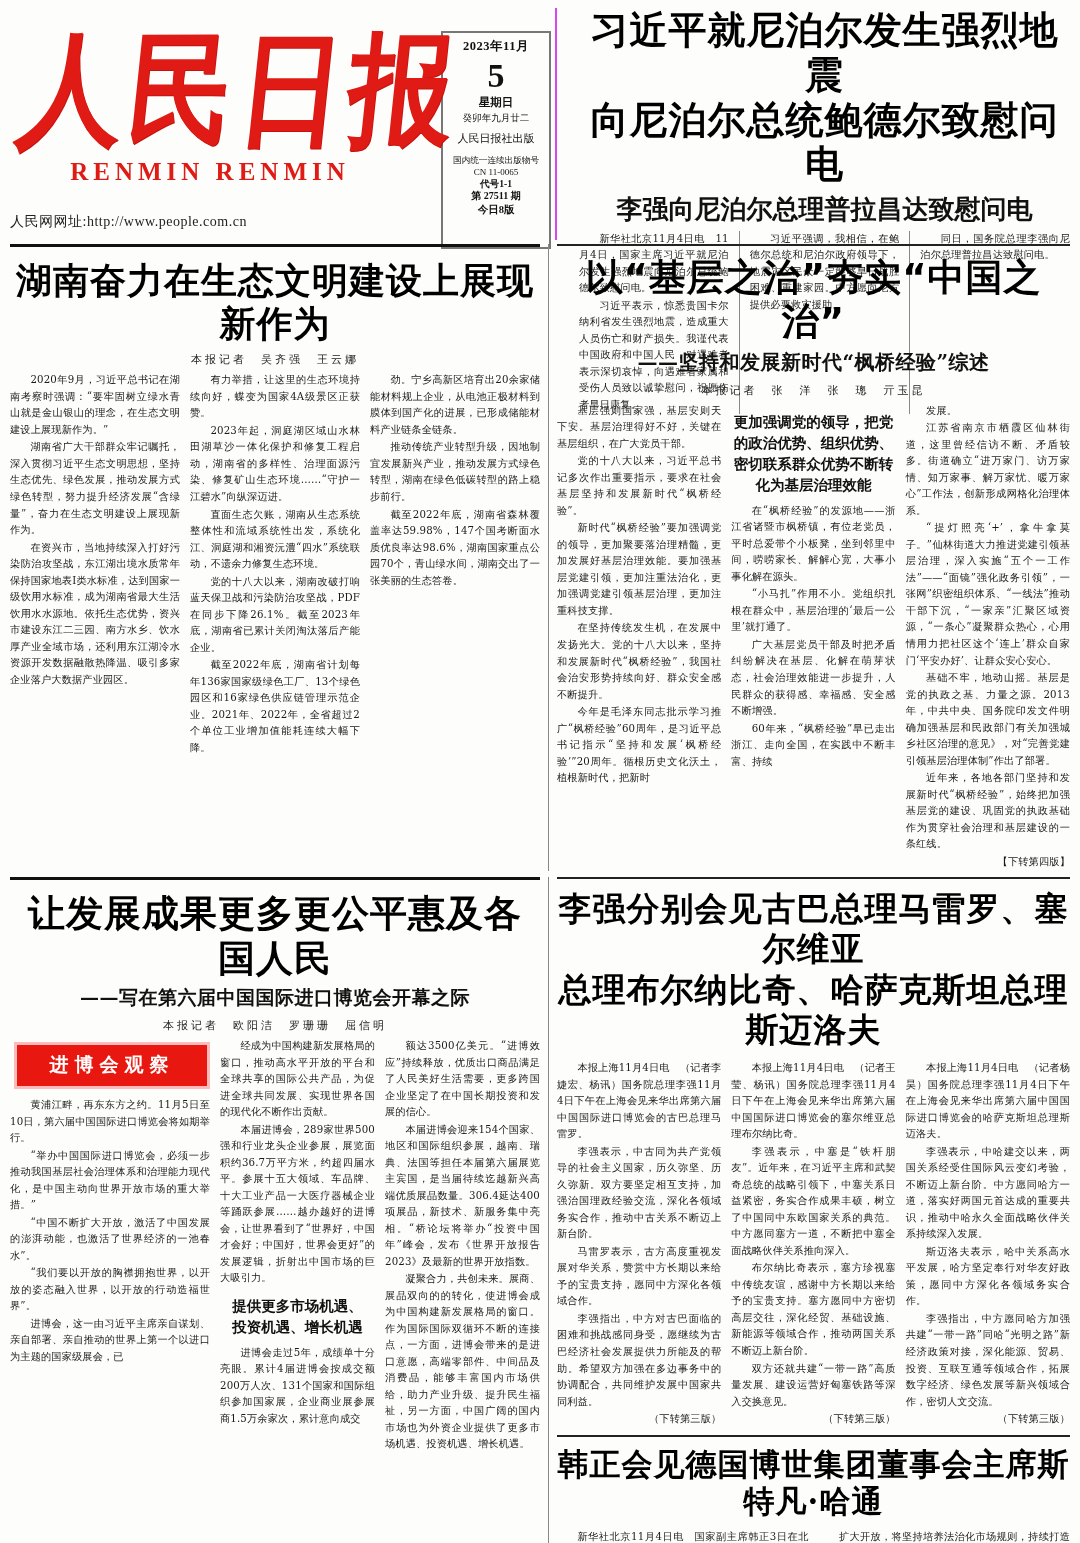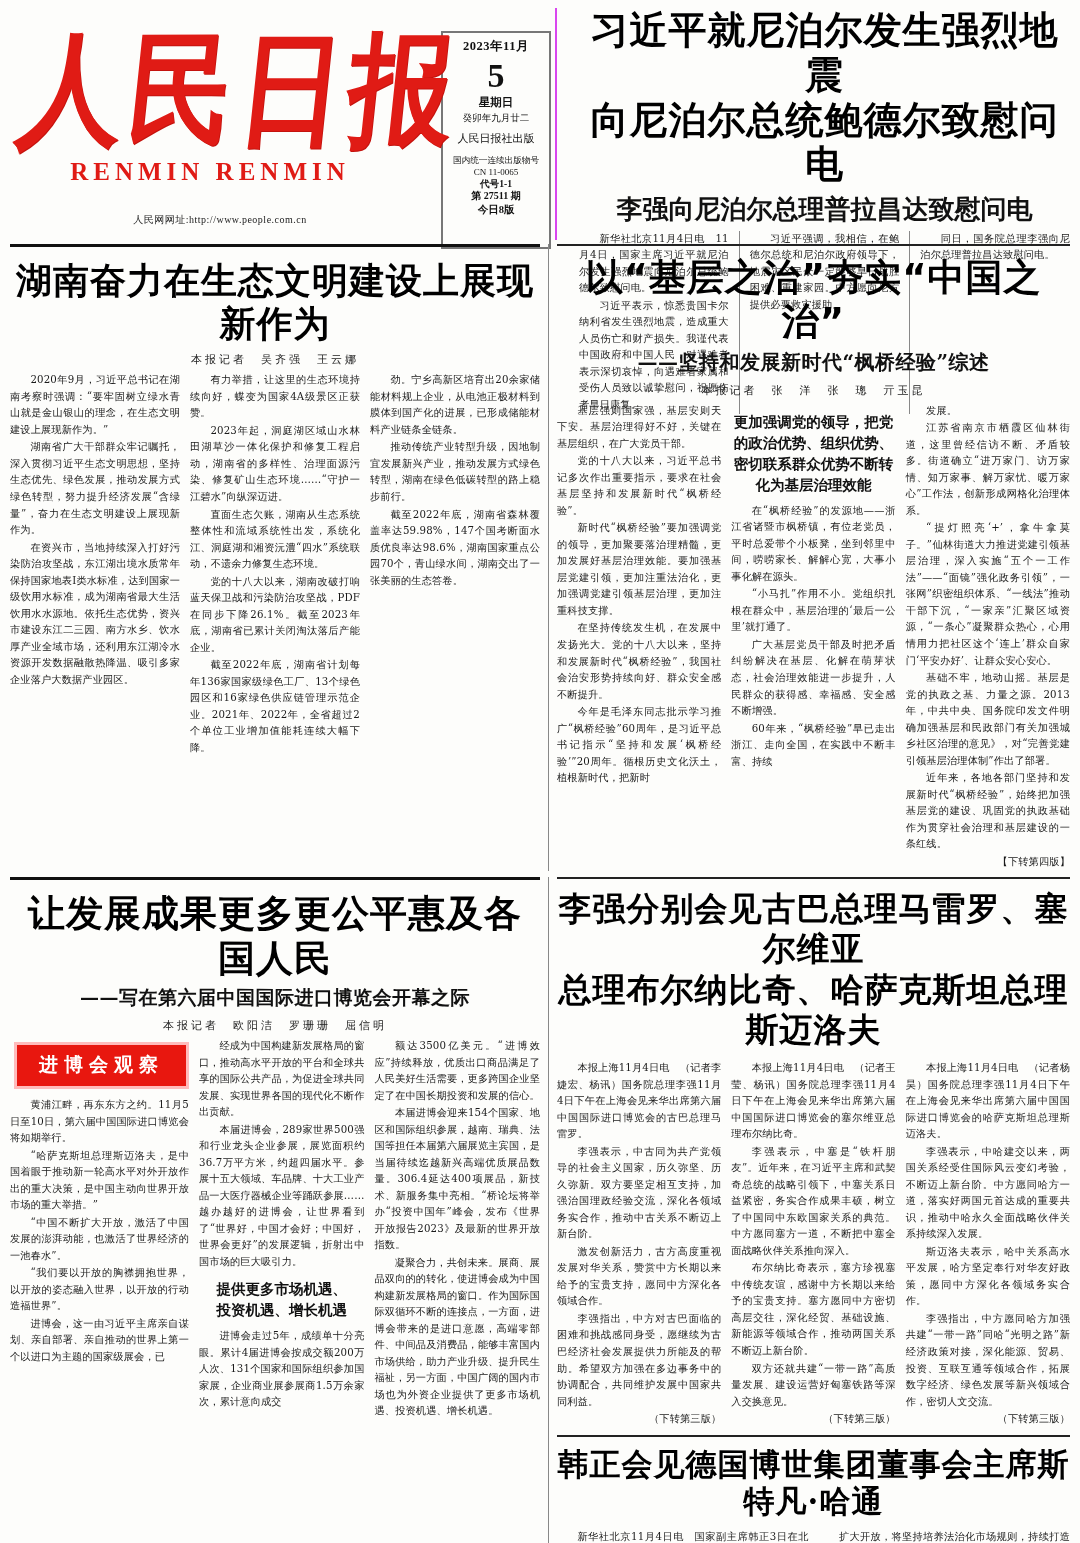--- a/index.html
+++ b/index.html
@@ -39,21 +39,21 @@
     position:absolute; left:0; top:150px; width:400px;
     text-align:center;
     font-family:"Liberation Serif",serif;
     font-weight:bold;
     font-size:25px;
     color:#e01b15;
     letter-spacing:5px;
   }
   .mast-url {
     position:absolute; left:0; top:205px; width:420px;
-    text-align:center; font-size:10px; color:#222; letter-spacing:.5px;
+    font-size:14px; color:#222; letter-spacing:.5px;
   }
   .datebox {
     width:110px; margin-left:6px; margin-top:23px;
     border:2px solid #777; padding:6px 2px 4px;
     text-align:center; line-height:1.25;
     height:218px;
   }
   .datebox .d1 { font-size:12.5px; font-weight:bold; letter-spacing:.5px; }
   .datebox .d2 { font-size:34px; font-weight:bold; line-height:1.1; margin:2px 0 1px; }
   .datebox .d3 { font-size:11.5px; font-weight:bold; }
@@ -111,21 +111,21 @@
   .inner-hl {
     font-family:"DejaVu Sans","Liberation Sans",sans-serif;
     font-weight:bold; font-size:14.5px; line-height:1.45;
     text-align:center; margin:9px 0 7px;
   }
 
   
   .badge {
     background:#e8170f; color:#fff; font-weight:bold;
     font-size:19px; letter-spacing:6px; text-align:center;
-    padding:7px 6px 8px; width:175px; margin:4px 0 8px 4px;
+    padding:7px 6px 8px; width:196px; margin:4px 0 8px 4px;
     border:3px solid #fbb; font-family:"DejaVu Sans","Liberation Sans",sans-serif;
   }
 </style>
 </head>
 <body>
 
 <div class="page">
 
   <div class="masthead">
 
@@ -236,21 +236,21 @@
 
     <div style="width:530px;">
       <div class="hr-thick"></div>
       <div class="hl-l" style="margin-top:12px;font-size:37px;text-align:center;">让发展成果更多更公平惠及各国人民</div>
       <div class="sub-hl" style="font-size:19px">——写在第六届中国国际进口博览会开幕之际</div>
       <div class="byline">本报记者　欧阳洁　罗珊珊　屈信明</div>
       <div class="cols">
         <div class="col">
           <div class="badge">进博会观察</div>
           <p class="bt">黄浦江畔，再东东方之约。11月5日至10日，第六届中国国际进口博览会将如期举行。</p>
-          <p class="bt">“哈萨克斯坦总理斯迈洛夫，是中国着眼于推动新一轮高水平对外开放作出的重大决策，是中国主动向世界开放市场的重大举措。”</p>
+          <p class="bt">“举办中国国际进口博览会，必须一步推动我国基层社会治理体系和治理能力现代化，是中国主动向世界开放市场的重大举措。”</p>
           <p class="bt">“中国不断扩大开放，激活了中国发展的澎湃动能，也激活了世界经济的一池春水”。</p>
           <p class="bt">“我们要以开放的胸襟拥抱世界，以开放的姿态融入世界，以开放的行动造福世界”。</p>
           <p class="bt">进博会，这一由习近平主席亲自谋划、亲自部署、亲自推动的世界上第一个以进口为主题的国家级展会，已</p>
         </div>
         <div class="col">
           <p class="bt">经成为中国构建新发展格局的窗口，推动高水平开放的平台和全球共享的国际公共产品，为促进全球共同发展、实现世界各国的现代化不断作出贡献。</p>
           <p class="bt">本届进博会，289家世界500强和行业龙头企业参展，展览面积约36.7万平方米，约超四届水平。参展十五大领域、车品牌、十大工业产品一大医疗器械企业等踊跃参展……越办越好的进博会，让世界看到了“世界好，中国才会好；中国好，世界会更好”的发展逻辑，折射出中国市场的巨大吸引力。</p>
           <div class="inner-hl">提供更多市场机遇、<br>投资机遇、增长机遇</div>
           <p class="bt">进博会走过5年，成绩单十分亮眼。累计4届进博会按成交额200万人次、131个国家和国际组织参加国家展，企业商业展参展商1.5万余家次，累计意向成交</p>
         </div>
@@ -265,21 +265,21 @@
     <div class="vr" style="margin:0 8px;"></div>
 
     <div style="flex:1;">
       <div class="hr-med"></div>
       <div class="hl-serif-l" style="margin-top:10px;">李强分别会见古巴总理马雷罗、塞尔维亚</div>
       <div class="hl-serif-l">总理布尔纳比奇、哈萨克斯坦总理斯迈洛夫</div>
       <div class="cols" style="margin-top:10px">
         <div class="col">
           <p class="bt">本报上海11月4日电　（记者李婕宏、杨讯）国务院总理李强11月4日下午在上海会见来华出席第六届中国国际进口博览会的古巴总理马雷罗。</p>
           <p class="bt">李强表示，中古同为共产党领导的社会主义国家，历久弥坚、历久弥新。双方要坚定相互支持，加强治国理政经验交流，深化各领域务实合作，推动中古关系不断迈上新台阶。</p>
-          <p class="bt">激发创新活力，古方高度重视发展对华关系，赞赏中方长期以来给予的宝贵支持，愿同中方深化各领域合作。</p>
+          <p class="bt">马雷罗表示，古方高度重视发展对华关系，赞赏中方长期以来给予的宝贵支持，愿同中方深化各领域合作。</p>
           <p class="bt">李强指出，中方对古巴面临的困难和挑战感同身受，愿继续为古巴经济社会发展提供力所能及的帮助。希望双方加强在多边事务中的协调配合，共同维护发展中国家共同利益。</p>
           <p class="bt end">（下转第三版）</p>
         </div>
         <div class="col">
           <p class="bt">本报上海11月4日电　（记者王莹、杨讯）国务院总理李强11月4日下午在上海会见来华出席第六届中国国际进口博览会的塞尔维亚总理布尔纳比奇。</p>
           <p class="bt">李强表示，中塞是“铁杆朋友”。近年来，在习近平主席和武契奇总统的战略引领下，中塞关系日益紧密，务实合作成果丰硕，树立了中国同中东欧国家关系的典范。中方愿同塞方一道，不断把中塞全面战略伙伴关系推向深入。</p>
           <p class="bt">布尔纳比奇表示，塞方珍视塞中传统友谊，感谢中方长期以来给予的宝贵支持。塞方愿同中方密切高层交往，深化经贸、基础设施、新能源等领域合作，推动两国关系不断迈上新台阶。</p>
           <p class="bt">双方还就共建“一带一路”高质量发展、建设运营好匈塞铁路等深入交换意见。</p>
           <p class="bt end">（下转第三版）</p>
         </div>

